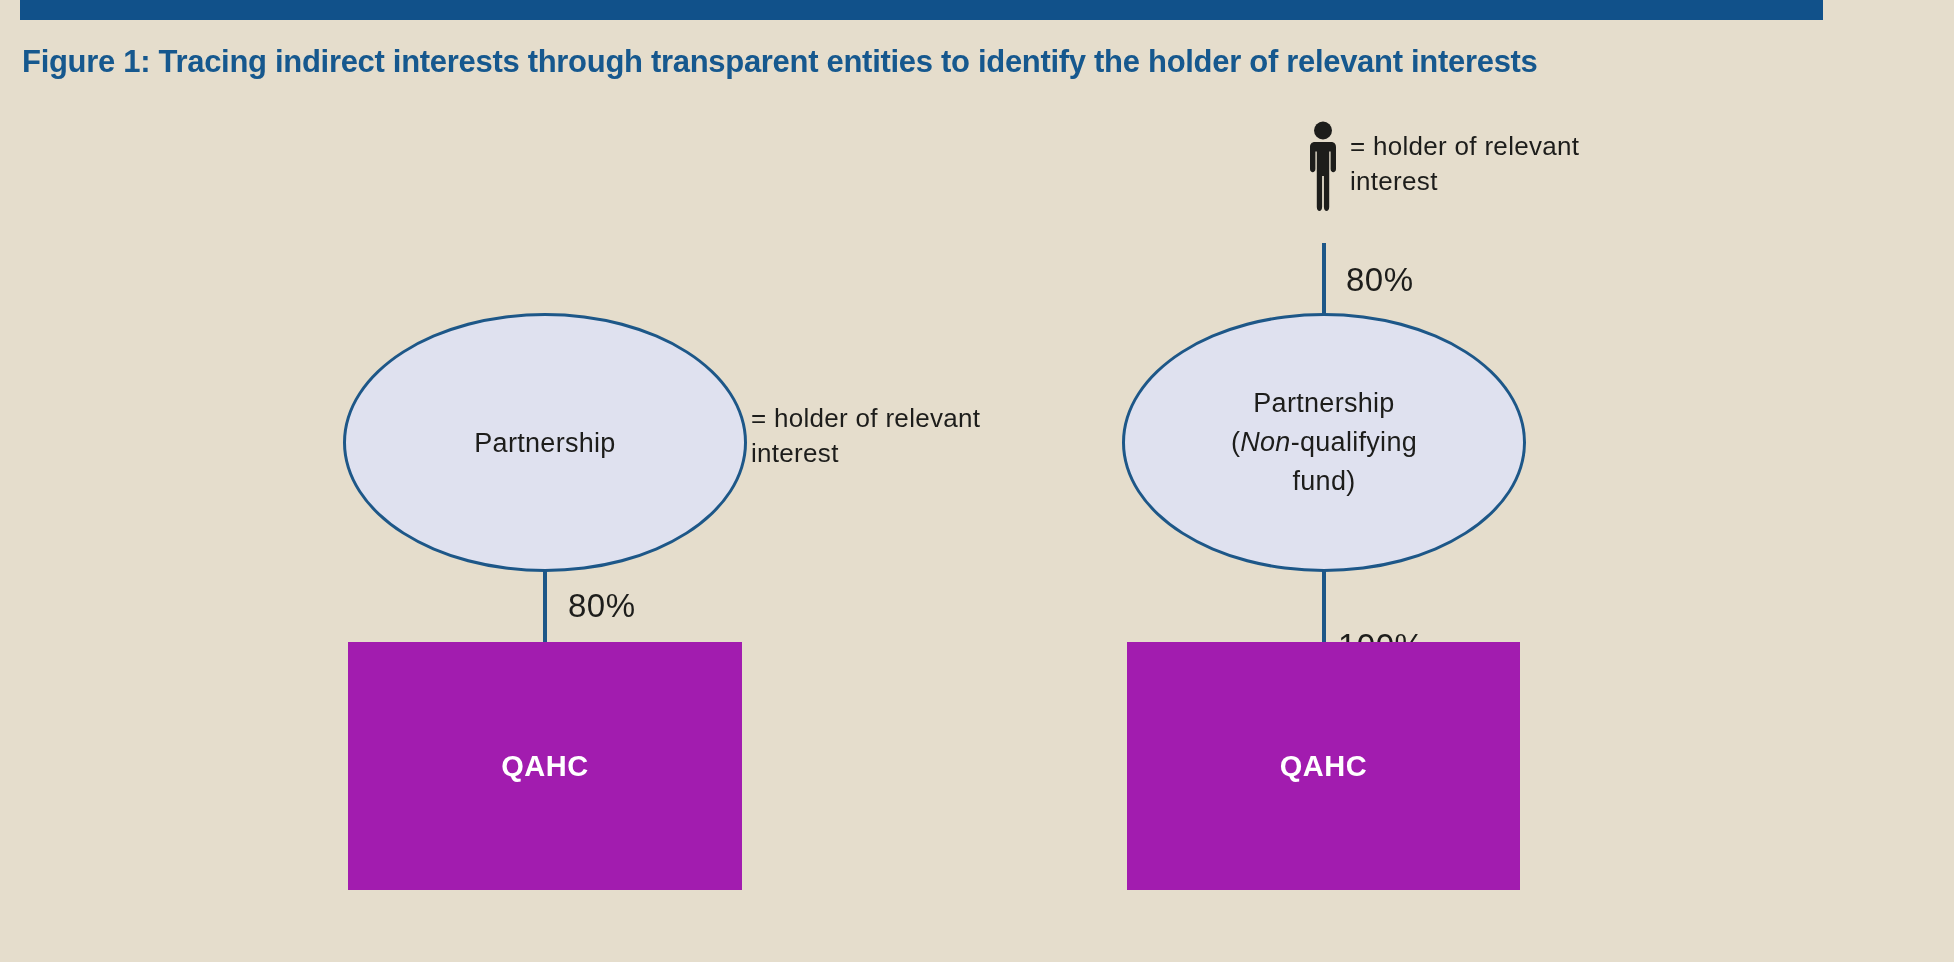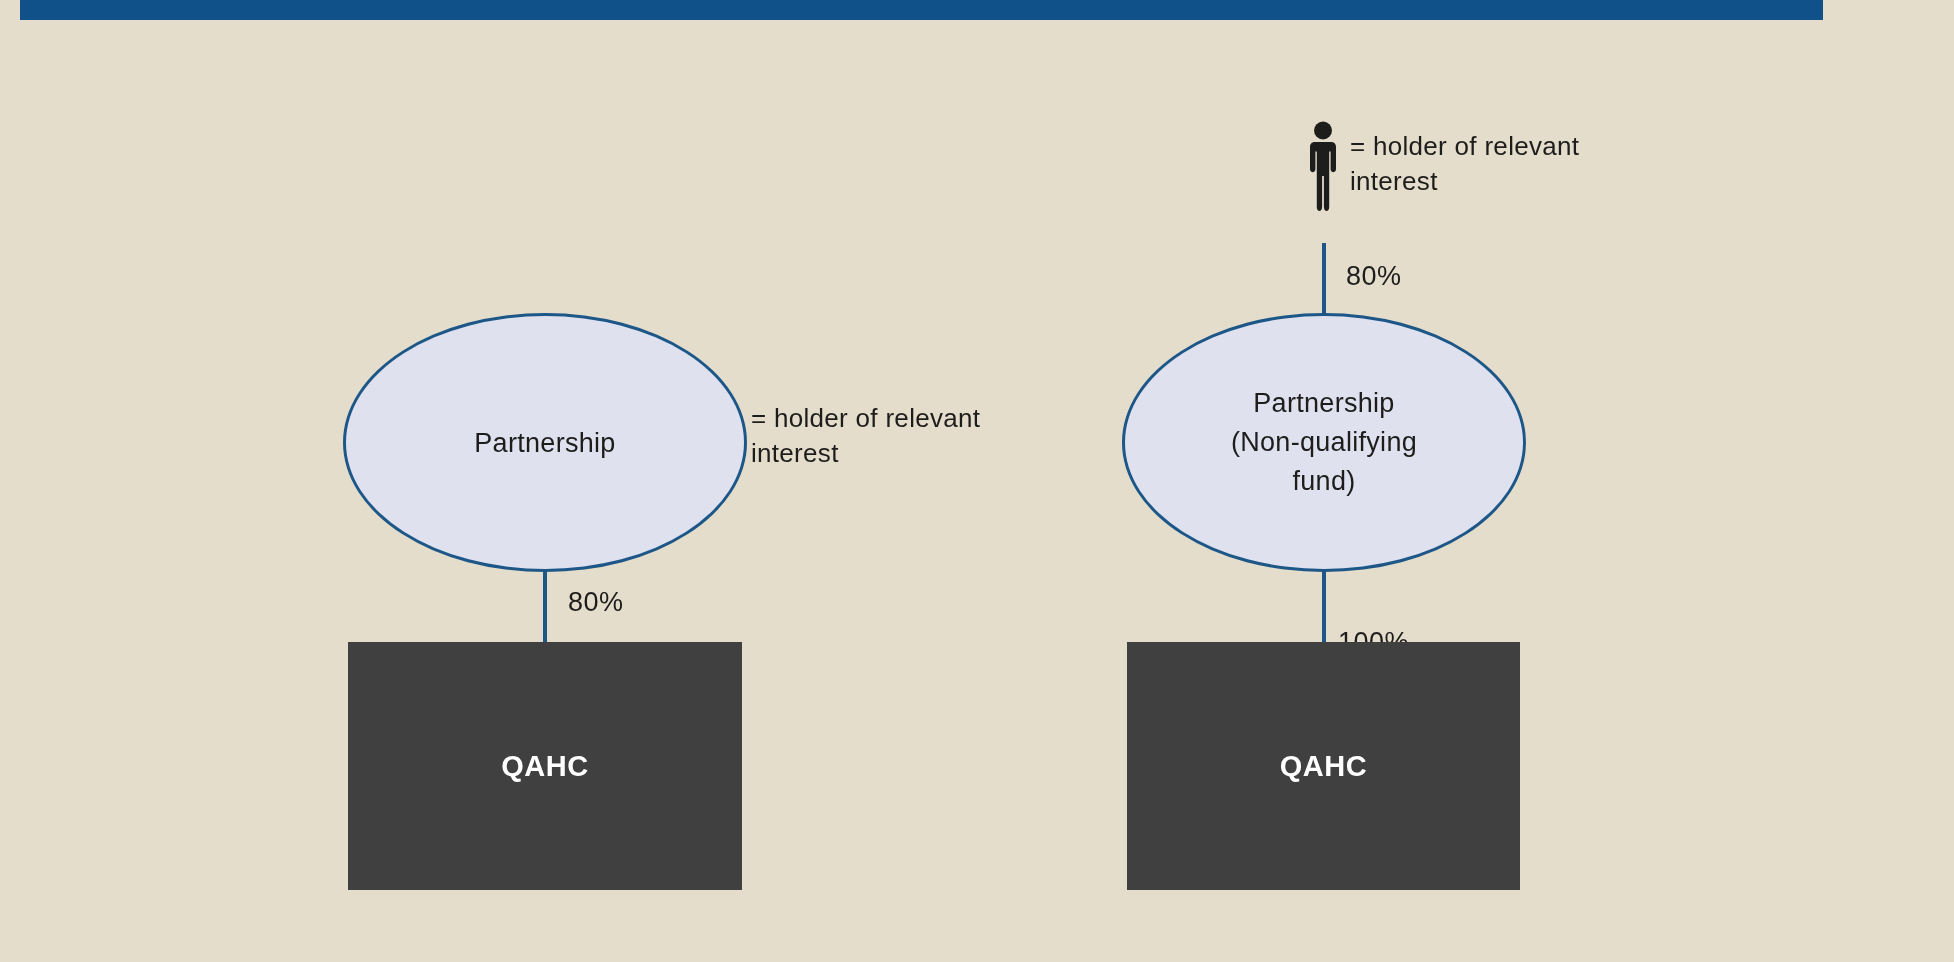--- a/index.html
+++ b/index.html
@@ -51,21 +51,21 @@
     position: absolute;
     width: 4px;
     background: #1d5788;
   }
   .conn-person-to-ellipse { left: 1322px; top: 243px; height: 71px; }
   .conn-left-ellipse-to-box { left: 543px; top: 570px; height: 74px; }
   .conn-right-ellipse-to-box { left: 1322px; top: 571px; height: 73px; }
   .pct-label {
     position: absolute;
     color: #1d1d1b;
-    font-size: 27px;
+    font-size: 33px;
     letter-spacing: 0.5px;
     white-space: nowrap;
   }
   .pct-top-right { left: 1346px; top: 261px; }
   .pct-left { left: 568px; top: 587px; }
   .pct-bottom-right { left: 1338px; top: 587px; margin-top: 40px; }
   .ellipse {
     position: absolute;
     width: 404px; height: 259px;
     background: #dfe1ef;
@@ -81,42 +81,43 @@
   .ellipse .ellipse-text {
     color: #1d1d1b;
     font-size: 27px;
     letter-spacing: 0.3px;
   }
   .ellipse-left .ellipse-text { line-height: 42px; }
   .ellipse-right .ellipse-text { line-height: 39px; }
   .qahc-box {
     position: absolute;
     width: 394px; height: 248px;
-    background: #404040;
+    background: #a21caf;
     display: flex;
     align-items: center;
     justify-content: center;
   }
   .box-left { left: 348px; top: 642px; }
   .box-right { left: 1127px; top: 642px; width: 393px; }
   .qahc-label {
     color: #ffffff;
     font-size: 29px;
     font-weight: 700;
     letter-spacing: 0.5px;
   }
-  .italic { }
+  .italic { font-style: italic; }
 </style>
 </head>
 <body>
 
 <div class="canvas">
 
   <div class="top-bar"></div>
 
+  <div class="title">Figure 1: Tracing indirect interests through transparent entities to identify the holder of relevant interests</div>
 
   <div class="person">
     <svg viewBox="0 0 42 95" xmlns="http://www.w3.org/2000/svg" aria-hidden="true">
       <circle cx="21" cy="9.5" r="9"></circle>
       <path d="M13,21 L29,21 C32.5,21 34,23.2 34,26.2 L34,48 C34,52.2 28.6,52.2 28.6,48 L28.6,30.5 L27.2,30.5 L27.2,86 C27.2,91.2 21.9,91.2 21.9,86 L21.9,55 L20.1,55 L20.1,86 C20.1,91.2 14.8,91.2 14.8,86 L14.8,30.5 L13.4,30.5 L13.4,48 C13.4,52.2 8,52.2 8,48 L8,26.2 C8,23.2 9.5,21 13,21 Z"></path>
     </svg>
   </div>
   <div class="legend-text legend-top">
     <div>= holder of relevant</div>
     <div>interest</div>

